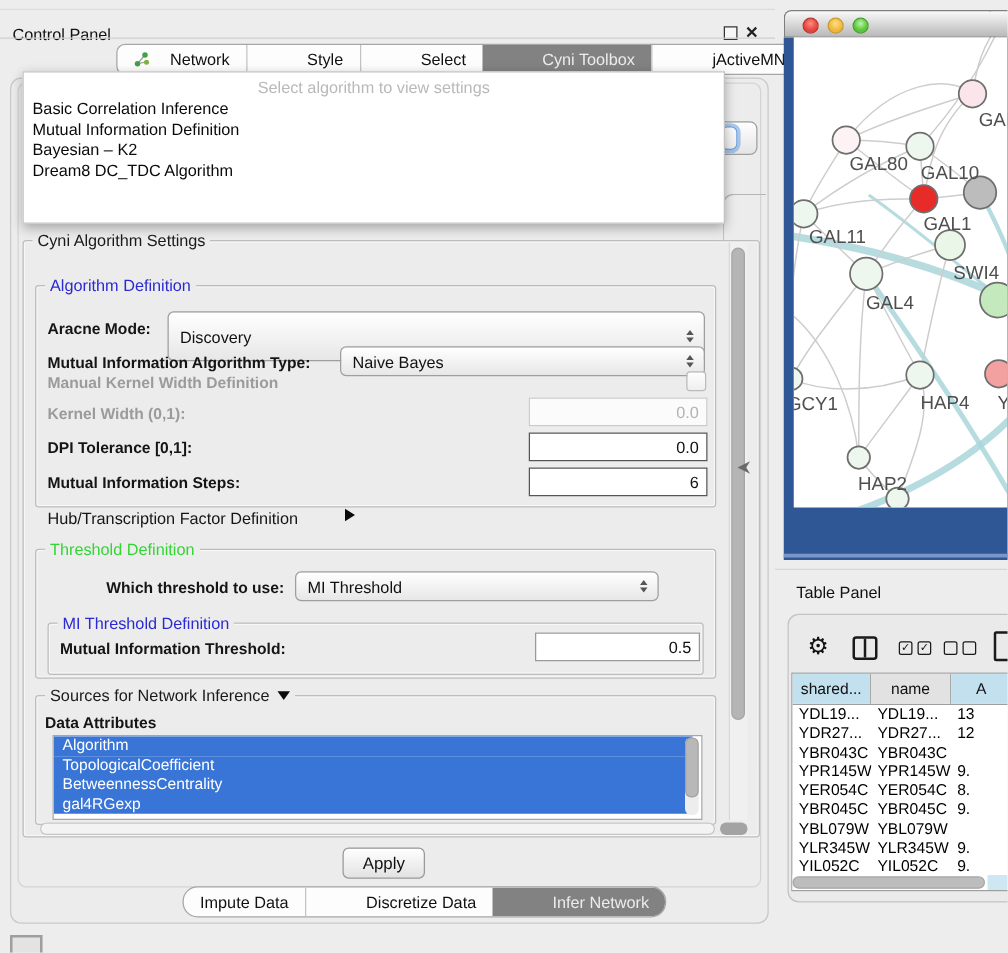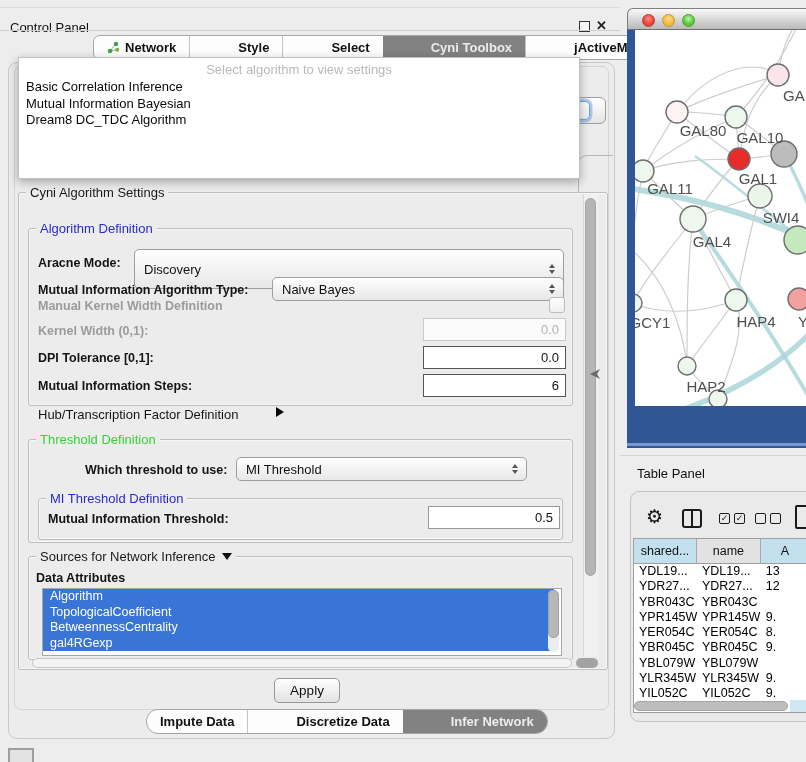--- a/index.html
+++ b/index.html
@@ -16,21 +16,21 @@
   #cp-titlebar{left:0;top:8px;width:620px;height:23px;}
   #cp-title{left:10px;top:12px;font-size:13px;color:#111;}
   #titlebar-line{left:0;top:30px;width:620px;height:1px;background:#cfcfcf;}
   #float-icon{left:579px;top:13px;width:9px;height:9px;border:1.5px solid #333;background:#f6f6f6;}
   #close-icon{left:596px;top:10px;font-size:13px;font-weight:bold;color:#222;}
 
   
   .tabbar{display:flex;border:1px solid #a6a6a6;border-radius:7px;overflow:hidden;background:#fdfdfd;height:23px;}
   #main-tabbar{left:93px;top:35px;}
   #bottom-tabbar{left:146px;top:709px;border-radius:12px;}
-  .tab{display:flex;align-items:center;gap:5px;padding:0 13px;font-size:13px;font-weight:bold;color:#111;line-height:23px;white-space:nowrap;text-align:right;}
+  .tab{display:flex;align-items:center;gap:16px;padding:0 13px;font-size:13px;font-weight:normal;color:#111;line-height:23px;white-space:nowrap;text-align:right;}
   .tab + .tab{border-left:1px solid #c4c4c4;padding-left:48px;}
   .tab.sel{background:#828282;color:#ececec;border-left:none;}
   .net-ico{display:inline-flex;}
 
   
   #cp-body{left:8px;top:62px;width:605px;height:675px;border:1px solid #c9c9c9;border-radius:9px;background:#ececec;}
   #cp-inner{left:14px;top:66px;width:593px;height:642px;border:1px solid #d4d4d4;border-radius:7px;}
 
   
   .gbox{position:absolute;border:1px solid #bdbdbd;border-radius:3px;box-shadow:inset 0 0 0 1px rgba(255,255,255,.6);}
@@ -265,21 +265,22 @@
     </div>
     <div class="tab sel">
       <span>Infer Network</span>
     </div>
   </div>
 
 <div class="abs" id="algo-popup">
   <div id="algo-placeholder">Select algorithm to view settings</div>
   <div id="algo-list">
       <div class="algo-item">Basic Correlation Inference</div>
-      <div class="algo-item">Mutual Information Bayesian</div>
+      <div class="algo-item">Mutual Information Definition</div>
+      <div class="algo-item">Bayesian – K2</div>
       <div class="algo-item">Dream8 DC_TDC Algorithm</div>
     </div>
 </div>
 <div class="abs" id="combo-fragment">
   <div id="combo-focus"></div>
 </div>
 <div class="abs" id="panel-fragment"></div>
 
 <div class="abs" id="net-win">
   <div id="net-frame"></div>

